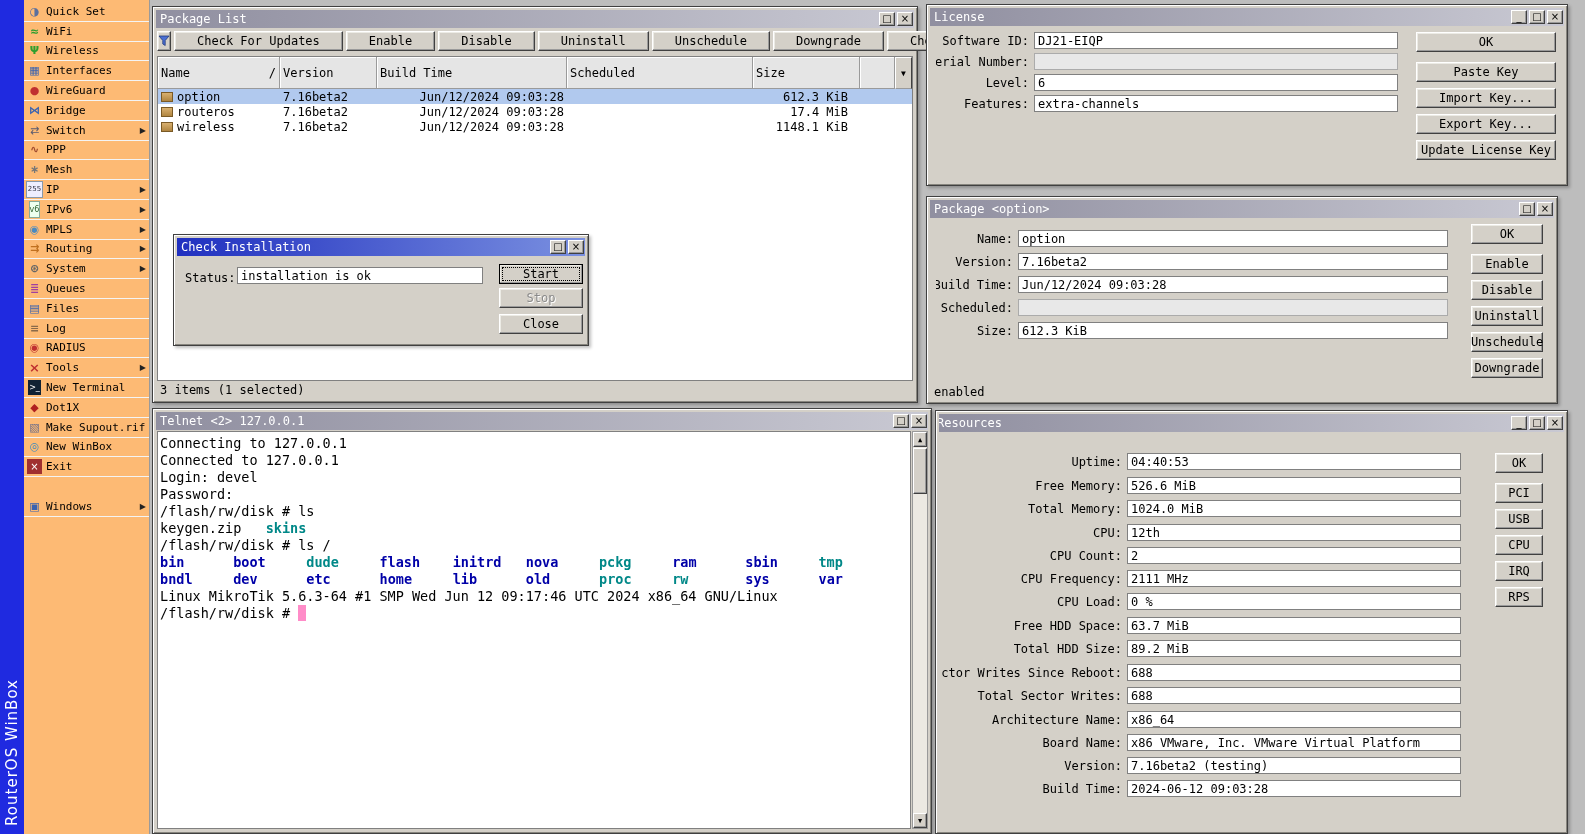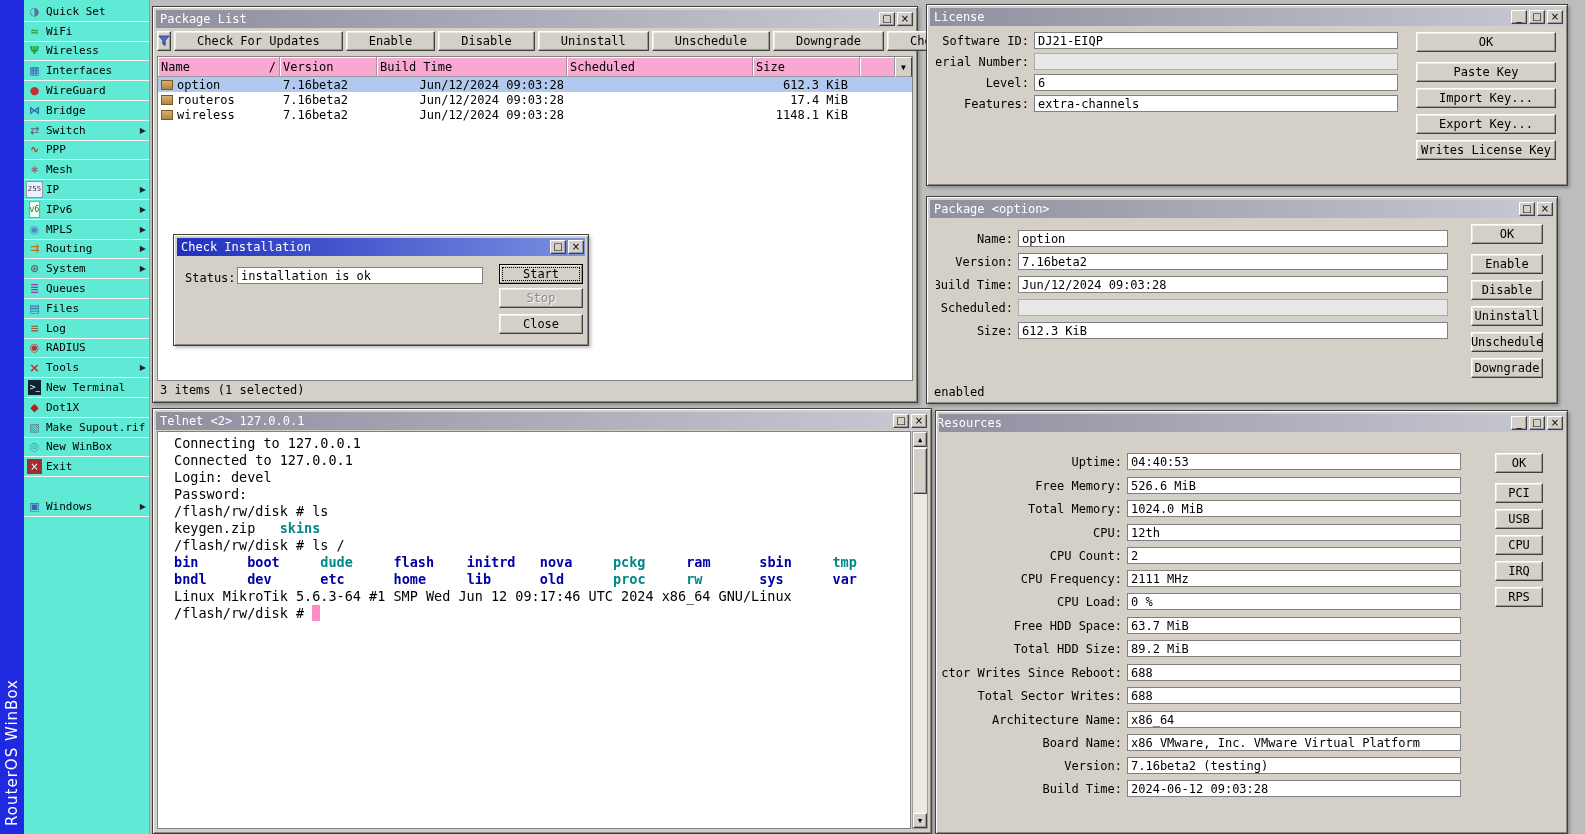--- a/index.html
+++ b/index.html
@@ -10,21 +10,21 @@
     font-family:"DejaVu Sans Mono", monospace; font-size:12px;
   }
 
   
   #brand { position:absolute; left:0; top:0; width:24px; height:834px; background:#1f2ae0;
            display:flex; align-items:flex-end; justify-content:center; padding-bottom:8px; }
   #brand span { writing-mode:vertical-rl; transform:rotate(180deg); color:#fff;
                 font-family:"DejaVu Sans", sans-serif; font-size:15px; letter-spacing:1px; }
 
   
-  #sidebar { position:absolute; left:24px; top:0; width:126px; height:834px; background:#5eead4;
+  #sidebar { position:absolute; left:24px; top:0; width:126px; height:834px; background:#fdba74;
              border-right:1px solid #9a9a9a; padding-top:2px; font-size:11px; }
   .side-item { height:19.8px; display:flex; align-items:center; gap:4px; padding:0 3px;
                border-bottom:1px solid #f4f4f4; }
   .side-item.group-break { margin-top:20px; }
   .side-label { white-space:nowrap; overflow:hidden; }
   .side-arrow { margin-left:auto; font-size:8px; color:#222; font-family:"DejaVu Sans",sans-serif; }
   .icn { width:15px; height:15px; flex:0 0 15px; display:flex; align-items:center; justify-content:center;
          font-family:"DejaVu Sans",sans-serif; font-size:11px; line-height:15px; }
   .i-quickset::before{content:"◑";color:#5a6f9e}
   .i-wifi::before{content:"≈";color:#2e9e2e;font-weight:bold}
@@ -86,21 +86,21 @@
 
   
   #win-package-list { left:152px; top:6px; width:766px; height:397px; }
   .pl-toolbar { display:flex; align-items:center; gap:3px; padding:3px 1px; height:26px; }
   #pl-tb { display:flex; gap:3px; }
   .btn.tbtn { height:20px; padding:0 22px; }
   .filter-btn { width:22px; height:20px; padding:0; }
   .find-btn { margin-left:auto; width:42px; height:20px; font-style:italic; }
   .pl-list { position:absolute; left:1px; right:1px; top:28px; bottom:18px; background:#fff;
              border:1px solid #808080; overflow:hidden; }
-  .pl-header { display:flex; height:20px; background:#f9a8d4; }
+  .pl-header { display:flex; height:32px; background:#e5e5e5; }
   .hcell { display:flex; align-items:center; padding:0 3px; flex:0 0 auto;
            border-right:1px solid #9a9a9a; border-bottom:1px solid #9a9a9a;
            box-shadow: inset 1px 1px 0 #fff; overflow:hidden; }
   .hcell .sort { margin-left:auto; padding-left:4px; }
   .hcell.filler { flex:1; }
   .hdrop { width:17px; display:flex; align-items:center; justify-content:center; font-size:8px;
            background:#d4d0c8; border:1px solid; border-color:#fff #404040 #9a9a9a #fff; }
   .lrow { display:flex; height:15px; align-items:center; }
   .lrow.selected { background:#b1c9ee; }
   .cell { padding:0 3px; height:15px; display:flex; align-items:center; overflow:hidden;
@@ -117,21 +117,21 @@
   .ci-label { position:absolute; left:8px; top:15px; }
   .ci-field { position:absolute; left:60px; top:11px; width:246px; flex:none; }
   #ci-btns { top:8px; left:322px; width:84px; }
   #ci-btns .btn { height:20px; margin-bottom:4px; }
   #ci-btns .btn:first-child { margin-bottom:4px; }
   #ci-btns .btn:nth-child(2) { margin-bottom:6px; }
 
   
   #win-telnet { left:152px; top:408px; width:780px; height:426px; }
   .term { position:absolute; left:1px; top:1px; right:17px; bottom:1px; background:#fff;
-          border:1px solid #808080; padding:3px 16px; overflow:hidden; }
+          border:1px solid #808080; padding:3px 2px; overflow:hidden; }
   .tline { white-space:pre; font-size:13.5px; height:17px; line-height:17px; }
   .c-d { color:#0000a8; font-weight:bold; }
   .c-s { color:#008888; font-weight:bold; }
   .c-cursor { background:#ff8cc8; color:#ff8cc8; }
   .vscroll { position:absolute; right:0; top:1px; bottom:1px; width:16px; background:#ece9e2;
              border:1px solid #9a9a9a; }
   .sb-btn { position:absolute; left:0; width:14px; height:15px; background:#d4d0c8; text-align:center;
             font-size:7px; line-height:14px; border:1px solid; border-color:#fff #404040 #404040 #fff;
             box-shadow:inset -1px -1px 0 #9a9a9a; }
   .sb-btn.up { top:0; } .sb-btn.down { bottom:0; }
@@ -430,21 +430,21 @@
             <span>Features:</span>
           </div>
           <div class="field">extra-channels</div>
         </div>
       </div>
     <div class="btncol" id="license-btns">
         <button class="btn">OK</button>
         <button class="btn">Paste Key</button>
         <button class="btn">Import Key...</button>
         <button class="btn">Export Key...</button>
-        <button class="btn">Writes License Key</button>
+        <button class="btn">Update License Key</button>
       </div>
   </div>
 </div>
 
 <div class="win" id="win-package-option">
   <div class="titlebar inactive">
     <span class="title">Package &lt;option&gt;</span>
     <span class="tb-btns">
         <span class="tb-btn">□</span>
         <span class="tb-btn">×</span>

